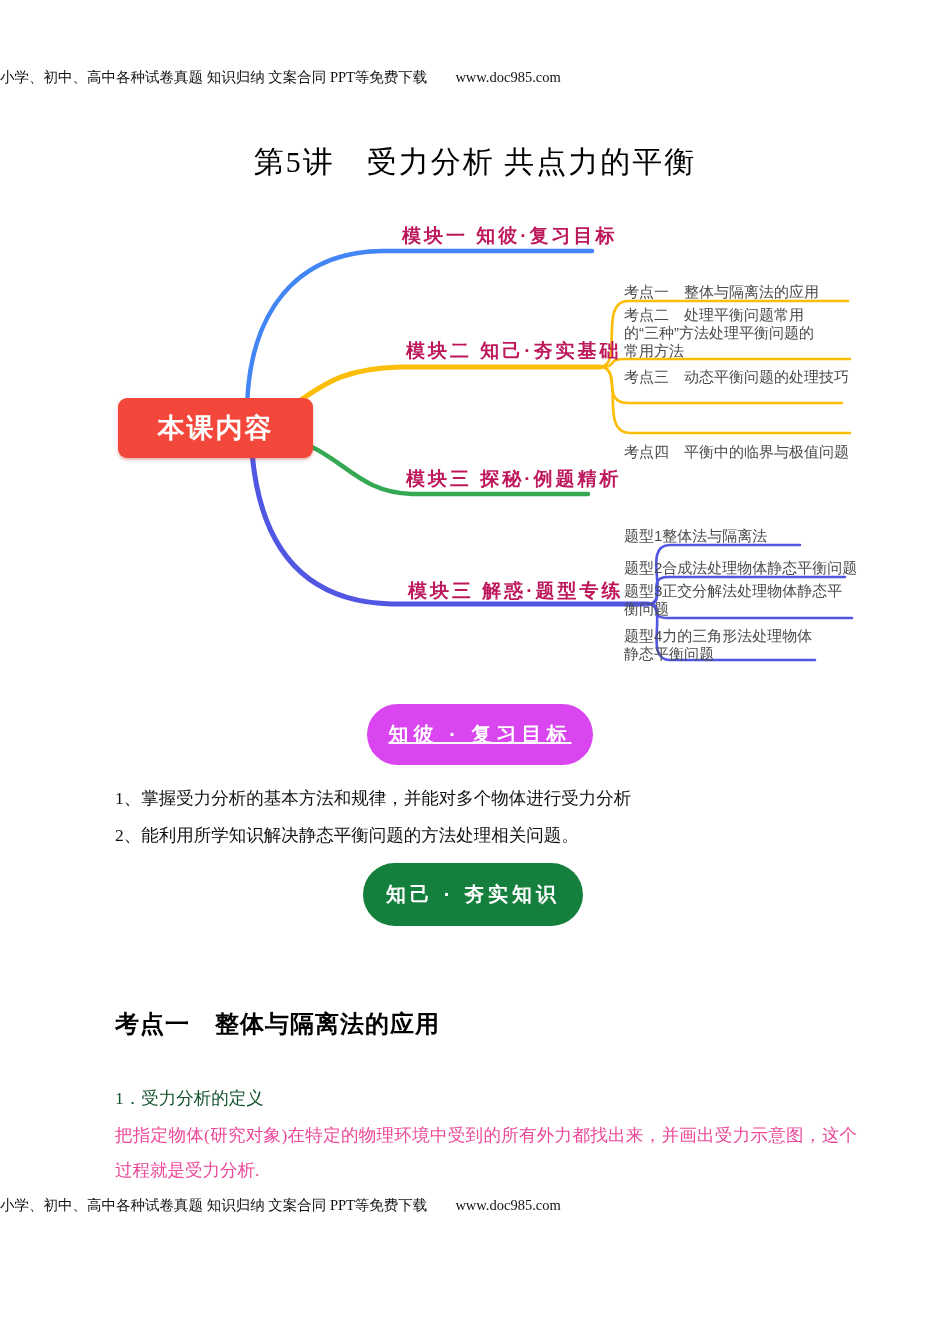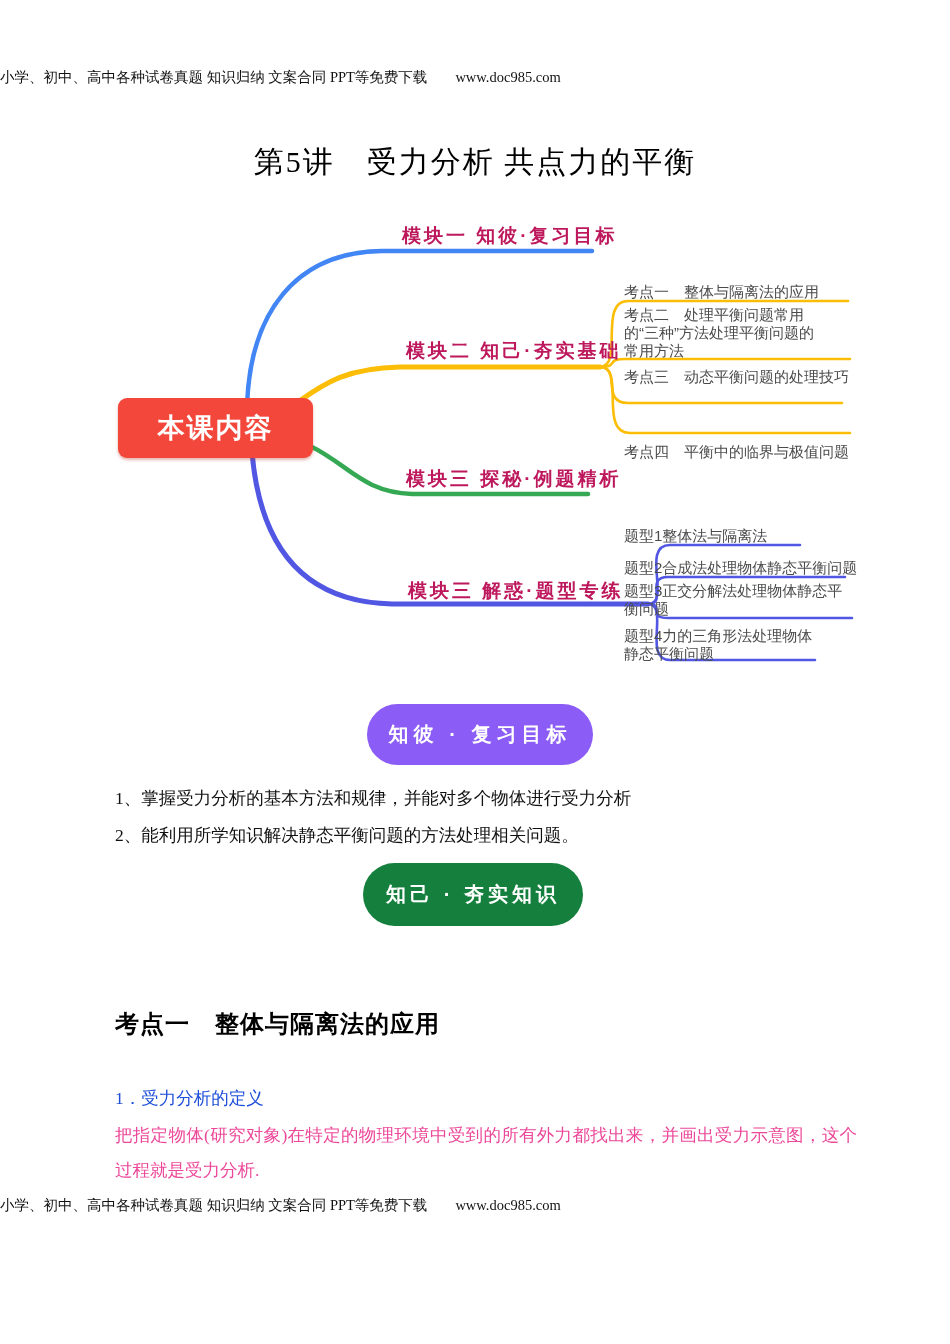--- a/index.html
+++ b/index.html
@@ -121,21 +121,21 @@
     font-size: 24px;
     font-weight: bold;
     color: #000000;
     letter-spacing: 1px;
   }
   .sub-head {
     position: absolute;
     left: 115px; top: 1086px;
     font-family: "Liberation Serif", "DejaVu Serif", serif;
     font-size: 17.5px;
-    color: #1d4ed8;
+    color: #14532d;
   }
   .def-body {
     position: absolute;
     left: 115px; top: 1118px;
     width: 742px;
     font-family: "Liberation Serif", "DejaVu Serif", serif;
     font-size: 17.5px;
     line-height: 35px;
     color: #ec4899;
     text-align: justify;
@@ -183,21 +183,21 @@
     <div class="c-label yc1">考点二　处理平衡问题常用的“三种”方法处理平衡问题的常用方法</div>
     <div class="c-label yc2">考点三　动态平衡问题的处理技巧</div>
     <div class="c-label yc3">考点四　平衡中的临界与极值问题</div>
 
     <div class="c-label pc0">题型1整体法与隔离法</div>
     <div class="c-label pc1">题型2合成法处理物体静态平衡问题</div>
     <div class="c-label pc2">题型3正交分解法处理物体静态平衡问题</div>
     <div class="c-label pc3">题型4力的三角形法处理物体静态平衡问题</div>
   </div>
 
-  <div class="pill pill-blue" style="background: #8b5cf6;">知彼 · 复习目标</div>
+  <div class="pill pill-blue" style="background: #d946ef; text-decoration: underline;">知彼 · 复习目标</div>
 
   <p class="body-line l1">1、掌握受力分析的基本方法和规律，并能对多个物体进行受力分析</p>
   <p class="body-line l2">2、能利用所学知识解决静态平衡问题的方法处理相关问题。</p>
 
   <div class="pill pill-green" style="background: #15803d;">知己 · 夯实知识</div>
 
   <h2 class="kaodian">考点一　整体与隔离法的应用</h2>
 
   <p class="sub-head">1．受力分析的定义</p>
   <p class="def-body">把指定物体(研究对象)在特定的物理环境中受到的所有外力都找出来，并画出受力示意图，这个过程就是受力分析.</p>

